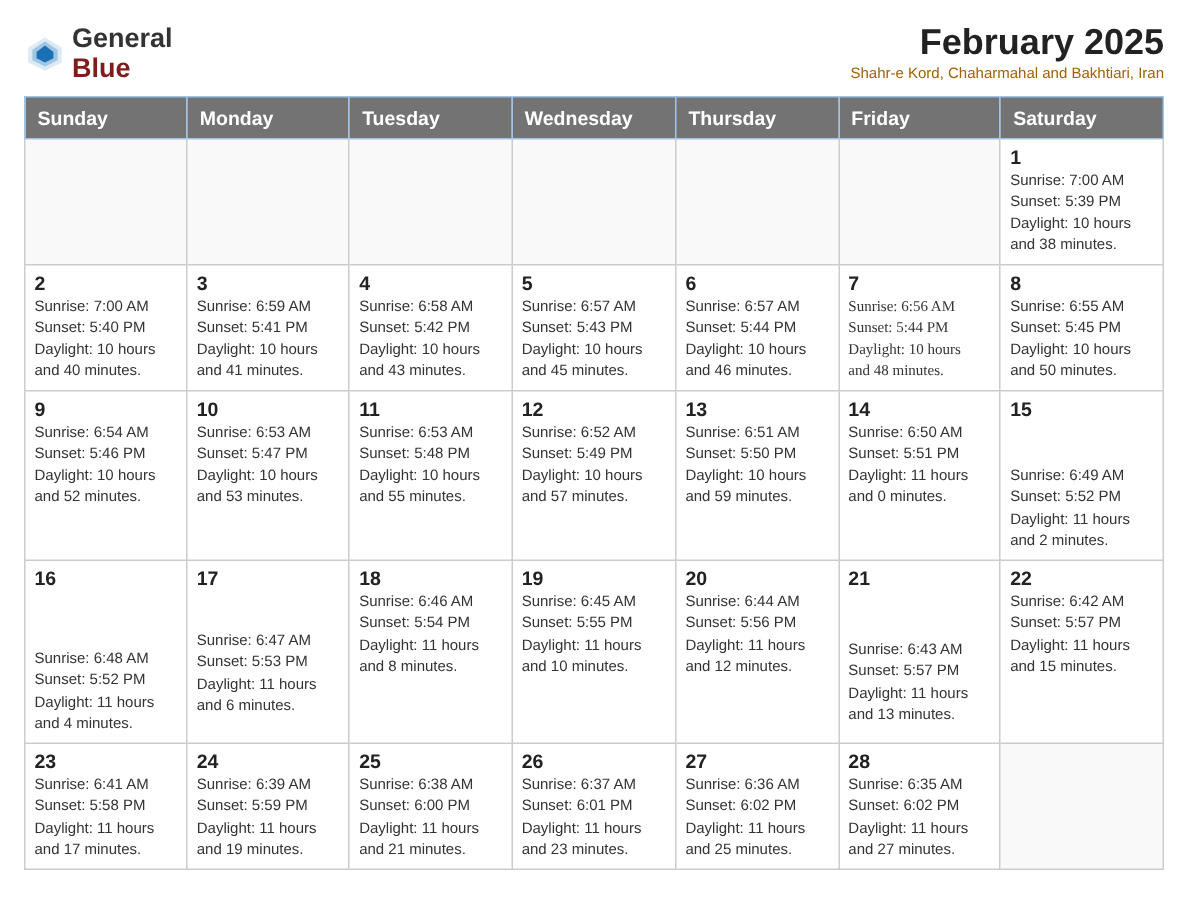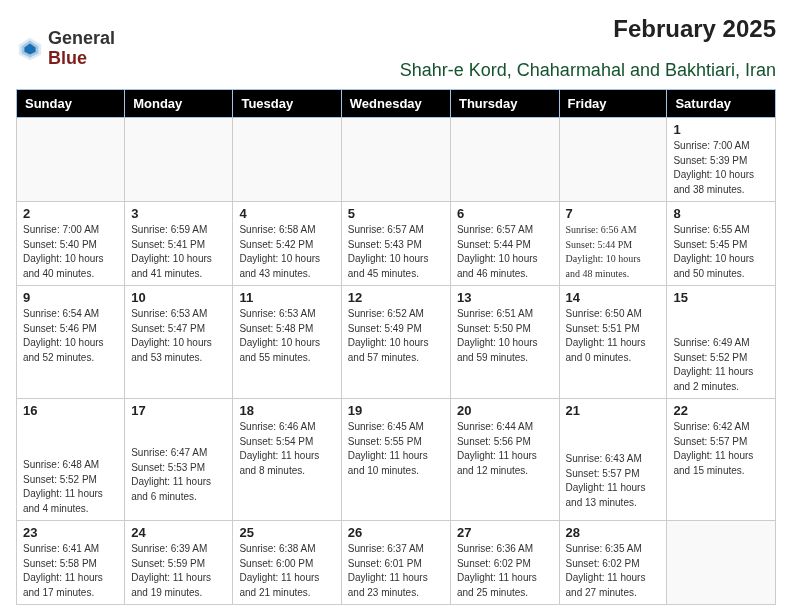--- a/index.html
+++ b/index.html
@@ -35,31 +35,31 @@
     .title-block {
       text-align: right;
     }
     .month-title {
       font-size: 24px;
       font-weight: bold;
       color: #222;
       line-height: 1.1;
     }
     .location-title {
-      font-size: 18px;
-      color: #14532d;
-      margin-top: 18px;
+      font-size: 10px;
+      color: #a16207;
+      margin-top: 2px;
     }
     .calendar {
       width: 100%;
       border-collapse: collapse;
       margin-top: 8px;
     }
     .calendar th {
-      background: #000000;
+      background: #737373;
       color: #fff;
       font-size: 13px;
       font-weight: bold;
       text-align: left;
       padding: 6px 8px;
       border: 1px solid #a0c4e8;
     }
     .calendar td {
       border: 1px solid #ccc;
       vertical-align: top;

